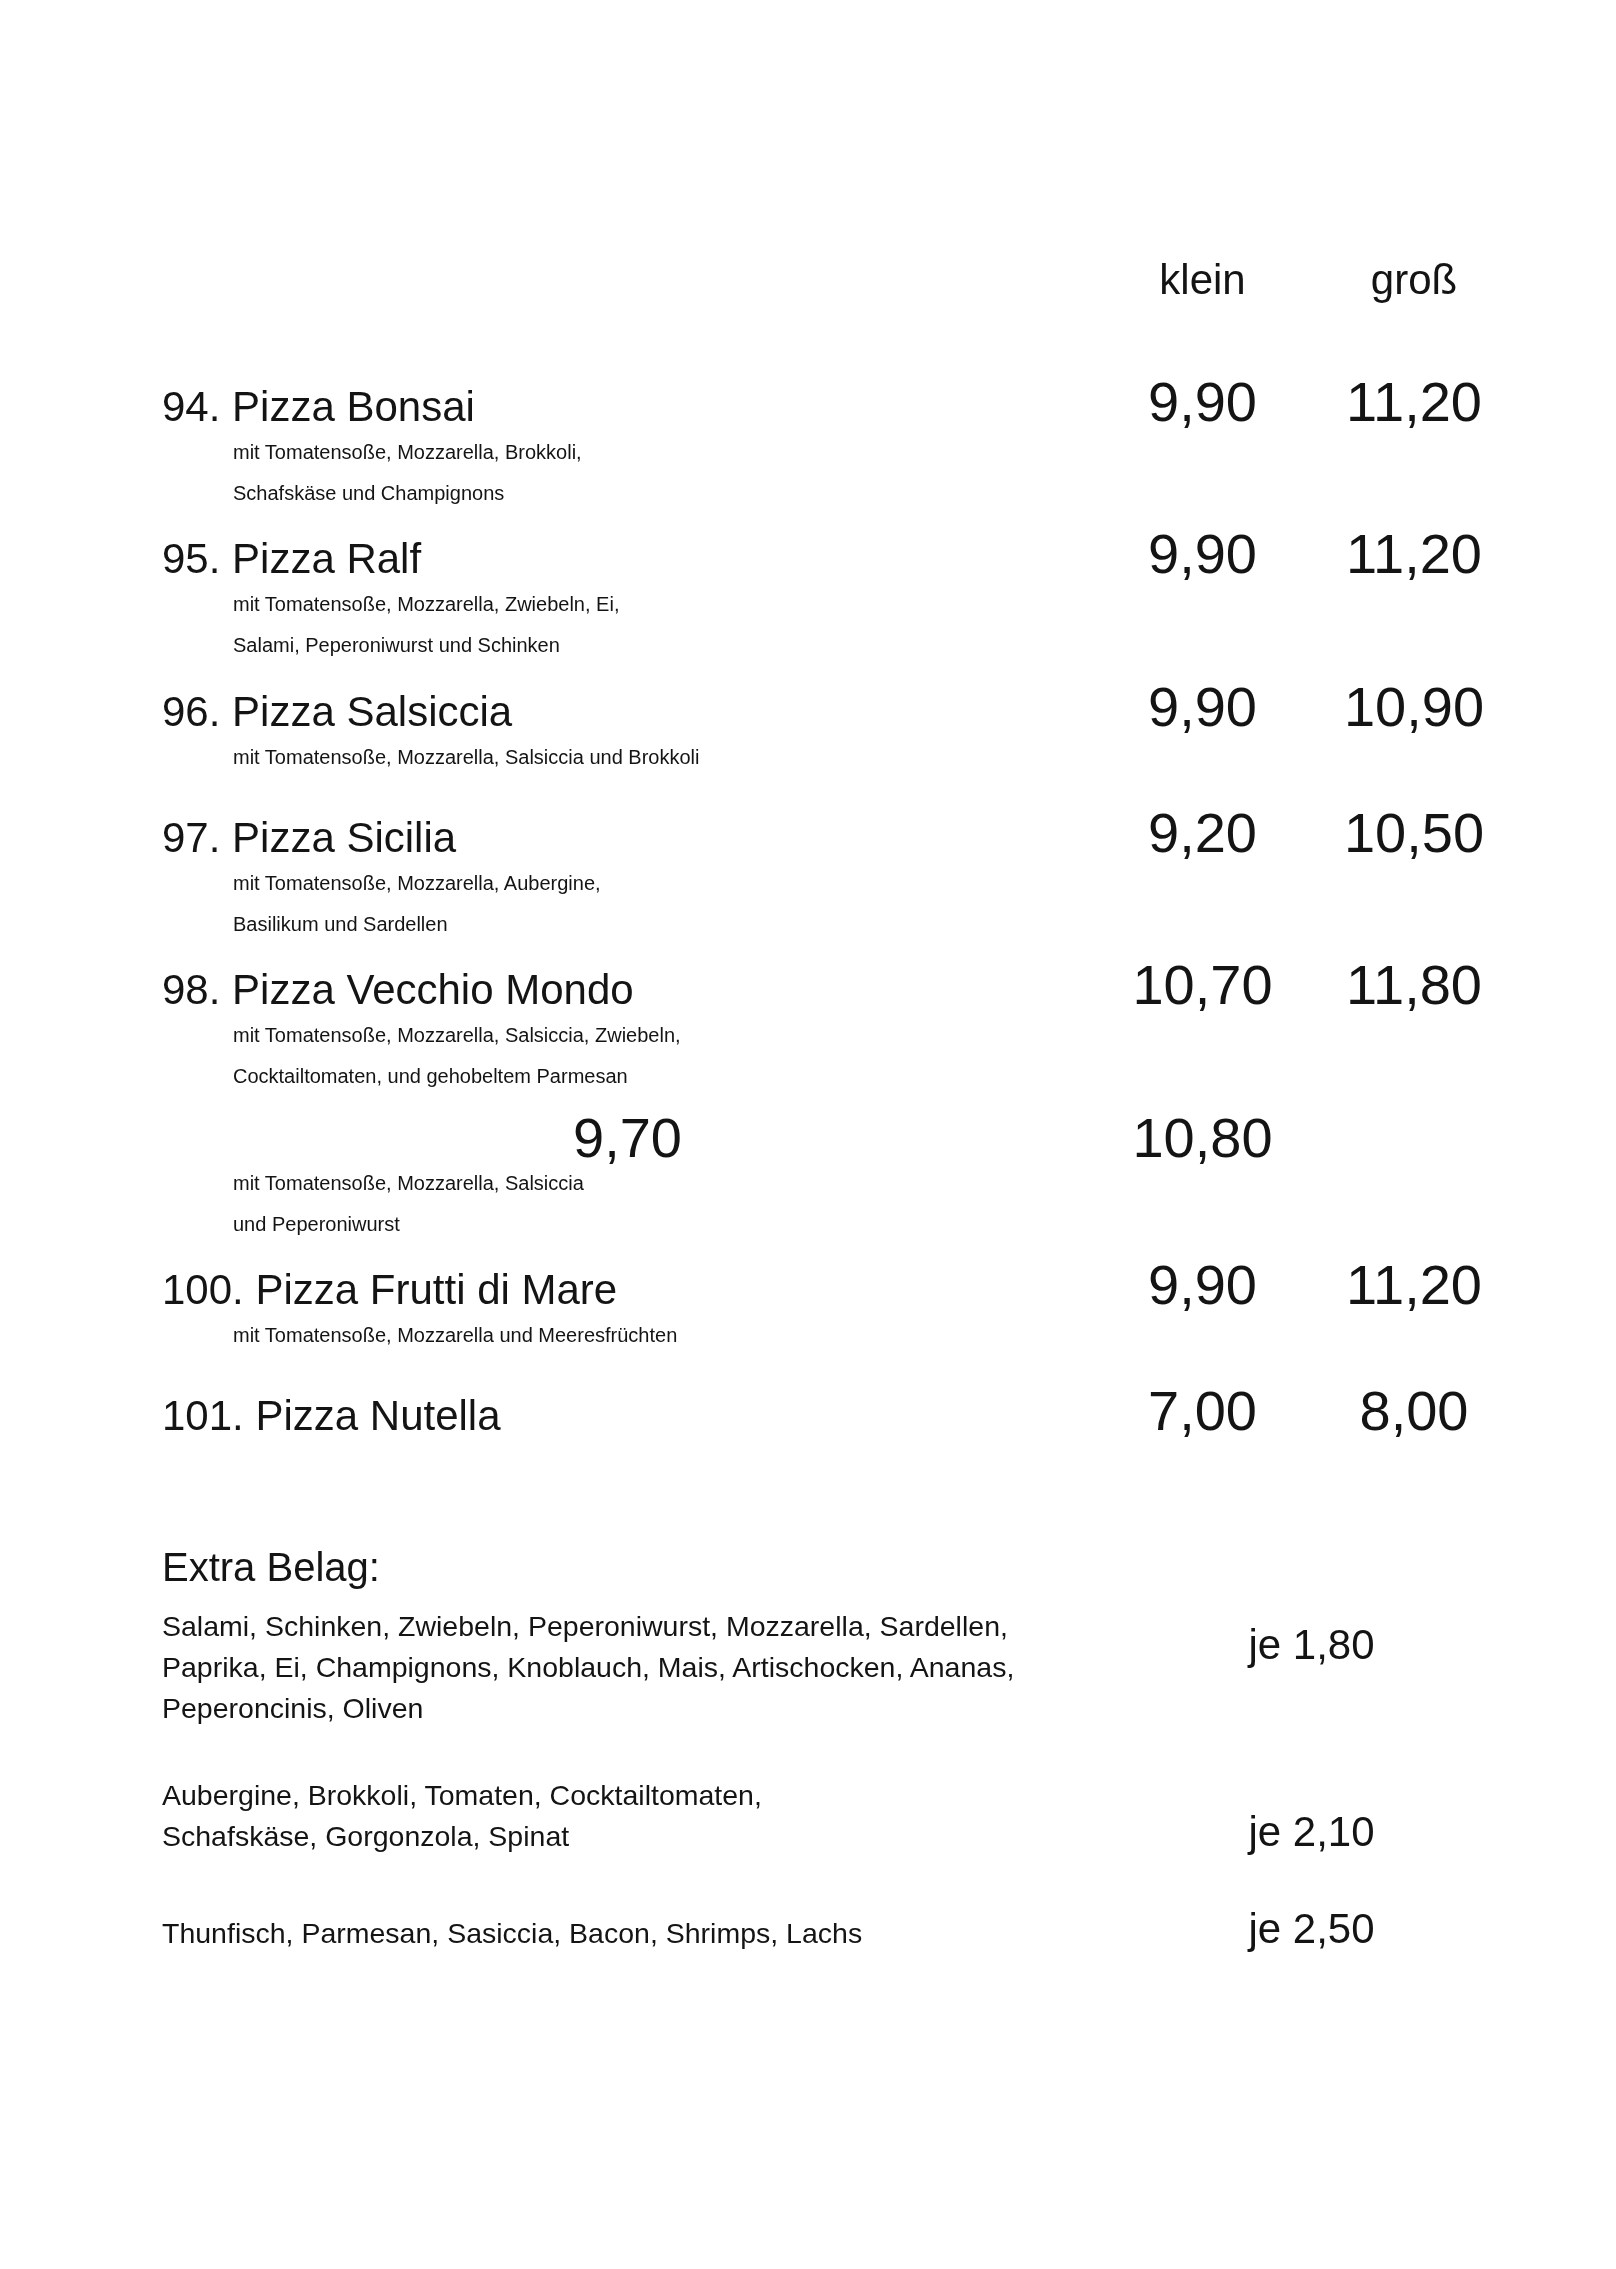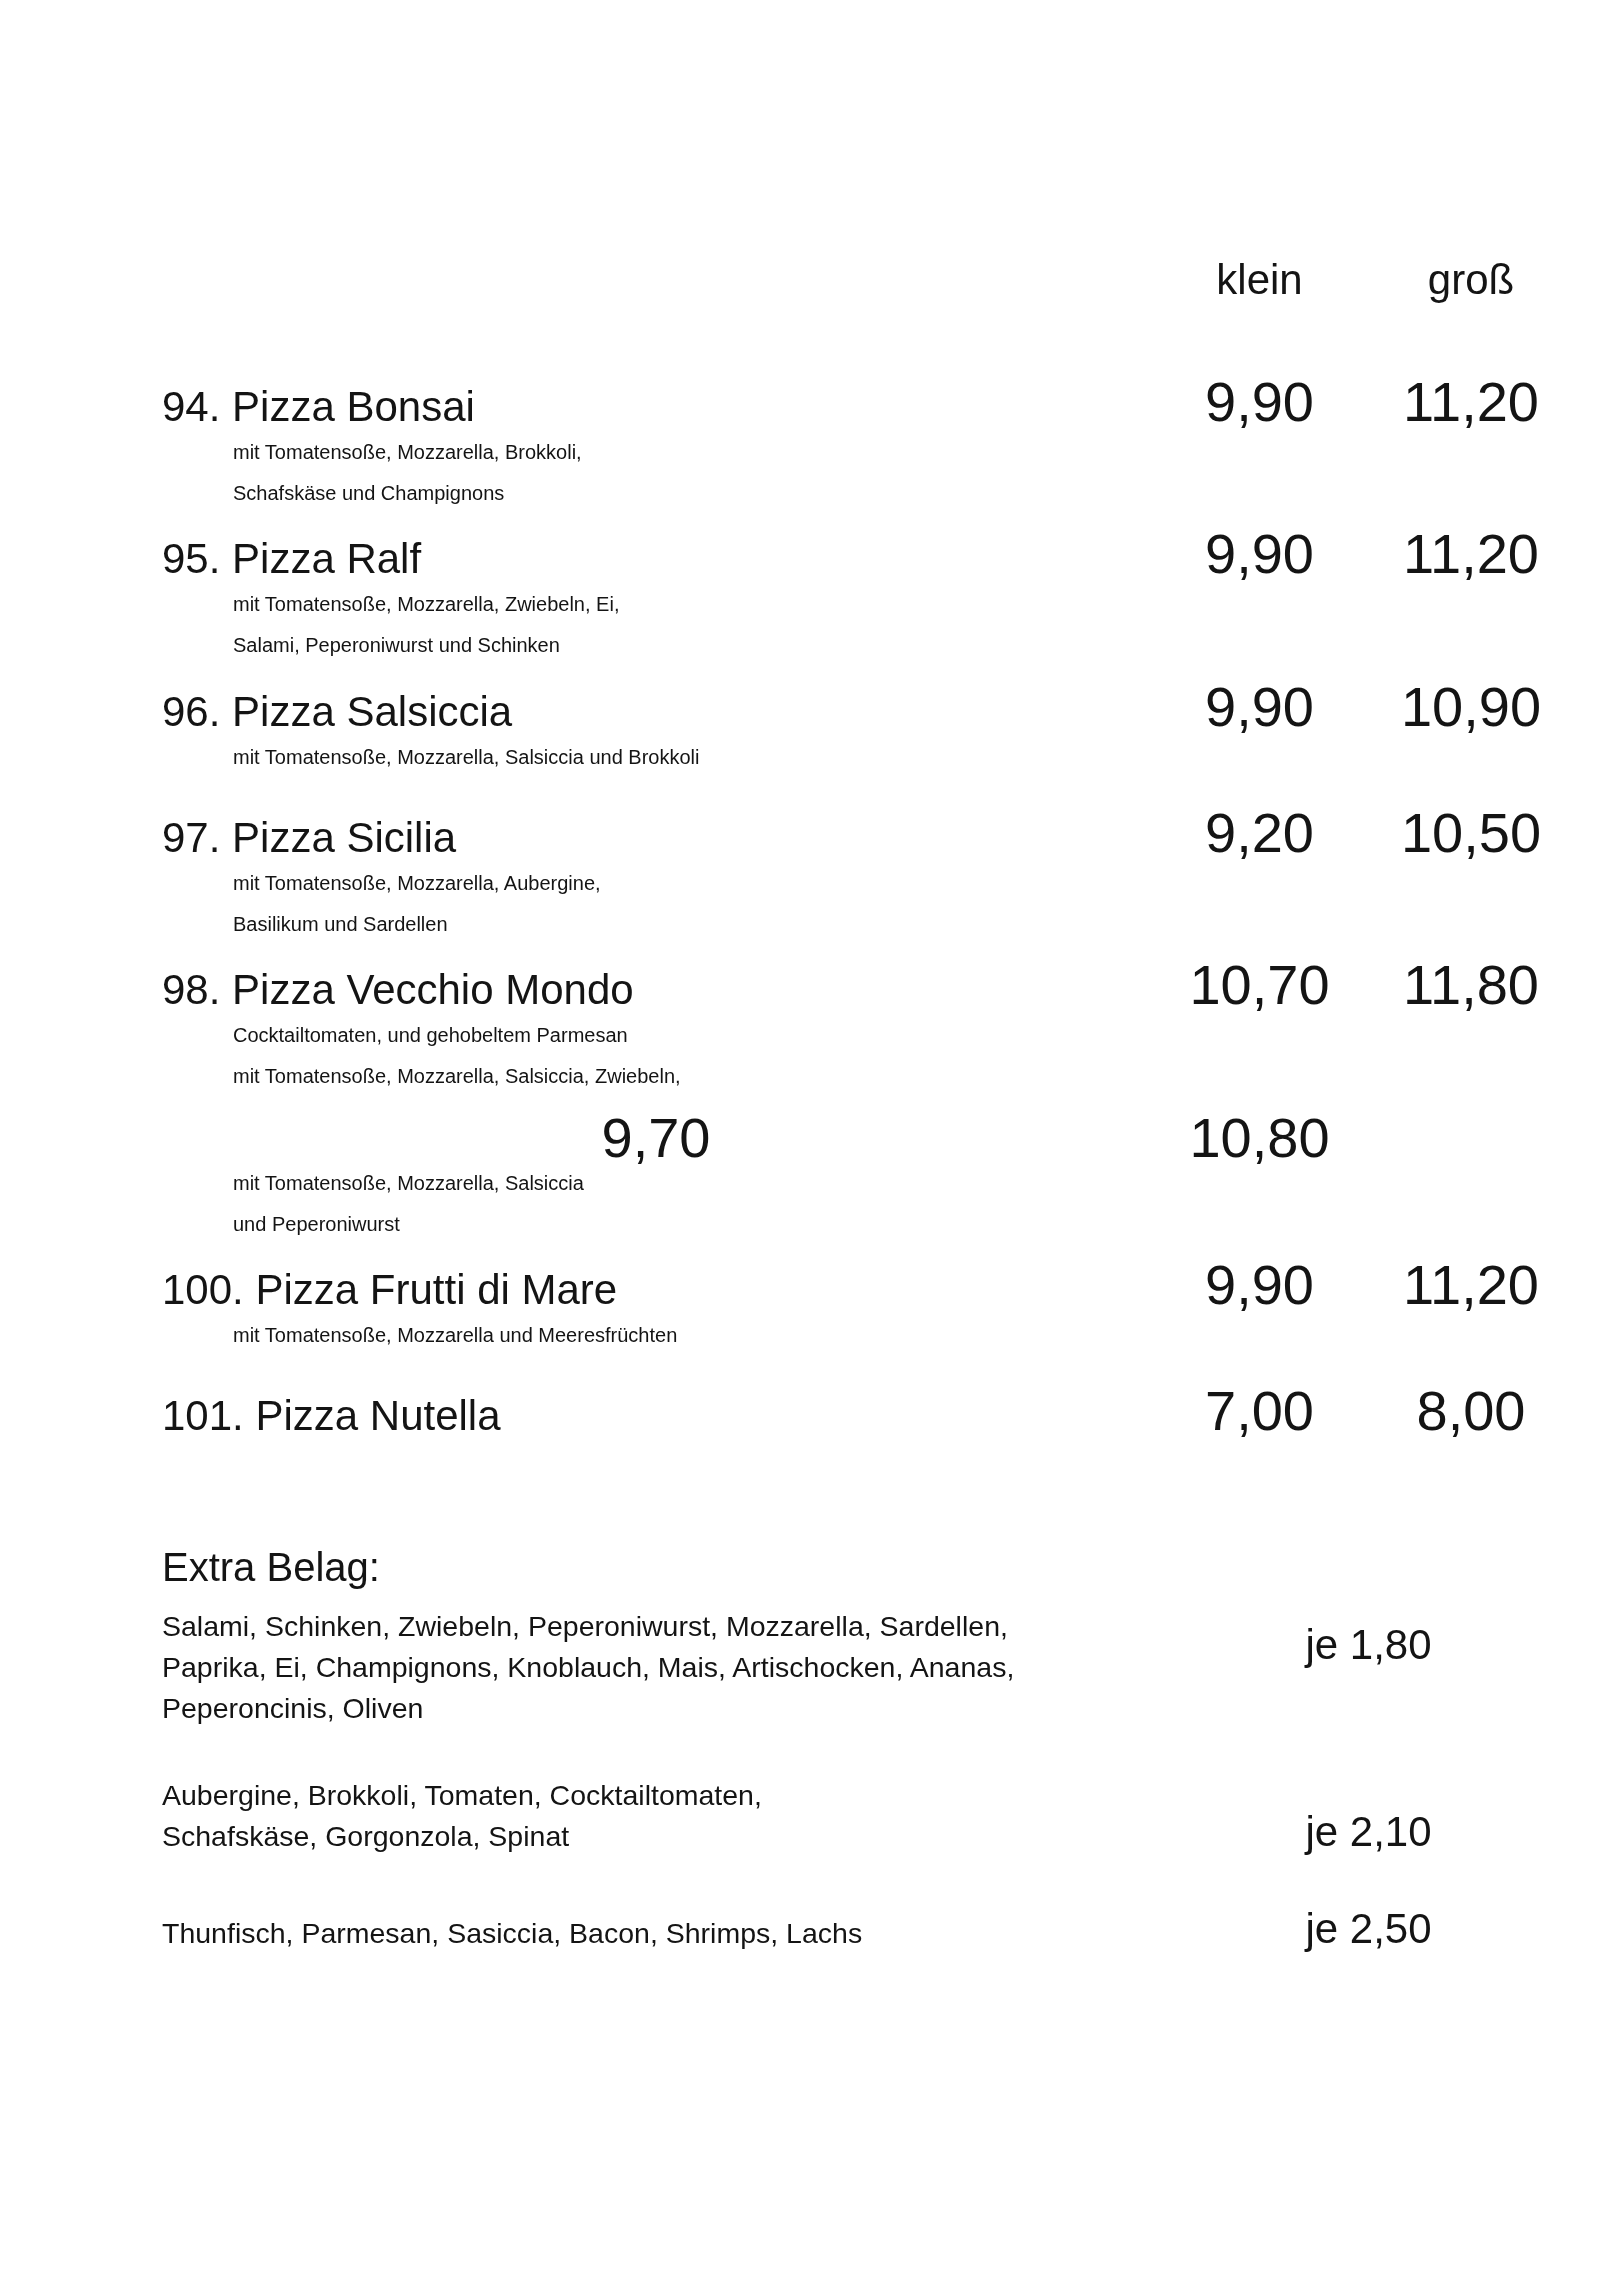--- a/index.html
+++ b/index.html
@@ -4,21 +4,21 @@
 <style>
   html, body { margin:0; padding:0; background:#ffffff; }
   .page {
     position:relative;
     width:1617px;
     height:2269px;
     background:#ffffff;
     color:#141414;
     font-family:"Liberation Sans", sans-serif;
     box-sizing:border-box;
-    padding:256px 44px 0 162px;
+    padding:256px 101px 0 162px;
     overflow:hidden;
   }
   .row {
     display:grid;
     grid-template-columns:1fr 219px 204px;
     align-items:baseline;
   }
   .header-row { margin-bottom:72px; }
   .header-row .col-price { font-size:42px; line-height:48px; }
   .col-price { text-align:center; font-size:56px; line-height:51px; white-space:nowrap; }
@@ -106,22 +106,22 @@
       </div>
     </div>
 
     <div class="item">
       <div class="row">
         <div class="item-title"><span>98.</span> <span>Pizza Vecchio Mondo</span></div>
         <div class="col-price">10,70</div>
         <div class="col-price">11,80</div>
       </div>
       <div class="desc">
+        <div class="desc-line">mit Tomatensoße, Mozzarella, Salsiccia, Zwiebeln,</div>
         <div class="desc-line">Cocktailtomaten, und gehobeltem Parmesan</div>
-        <div class="desc-line">mit Tomatensoße, Mozzarella, Salsiccia, Zwiebeln,</div>
       </div>
     </div>
 
     <div class="item">
       <div class="row">
         <div class="col-price">9,70</div>
         <div class="col-price">10,80</div>
       </div>
       <div class="desc">
         <div class="desc-line">mit Tomatensoße, Mozzarella, Salsiccia</div>

